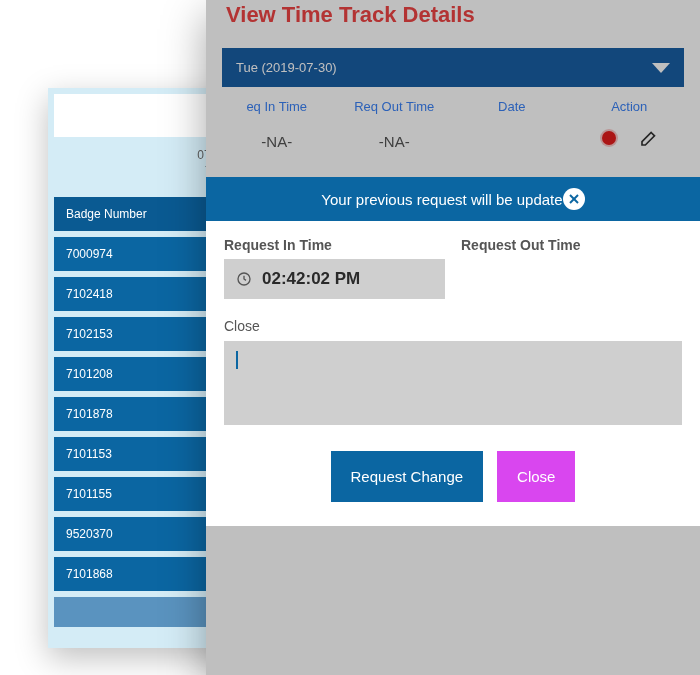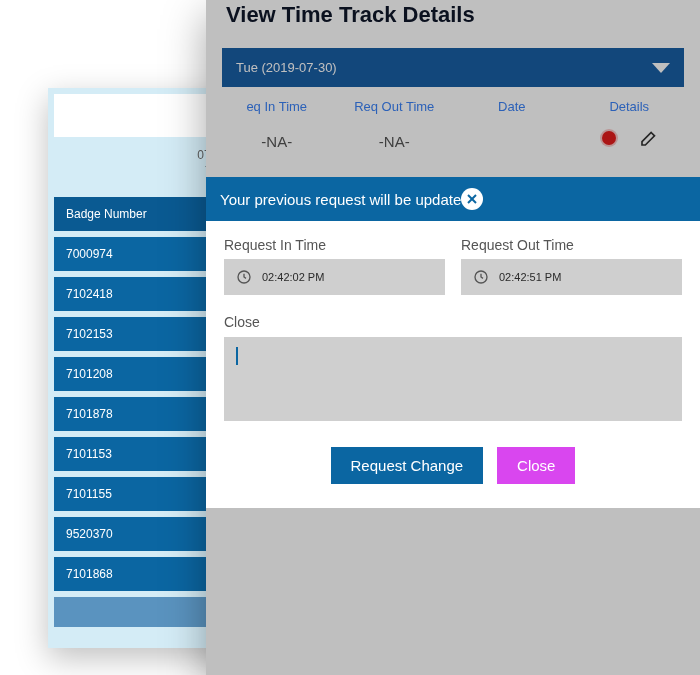--- a/index.html
+++ b/index.html
@@ -74,21 +74,21 @@
     inset: 0;
     background: rgba(0,0,0,0.25);
     pointer-events: none;
   }
   .details-card-inner {
     position: relative;
   }
   .details-title {
     font-size: 22px;
     font-weight: 700;
-    color: #0f172a;
+    color: #ef4444;
     padding: 2px 20px 10px;
   }
   .date-select {
     margin: 10px 16px 12px;
     background: #195fa5;
     color: #fff;
     display: flex;
     align-items: center;
     justify-content: space-between;
     padding: 12px 14px;
@@ -133,21 +133,21 @@
     left: 206px;
     top: 177px;
     width: 494px;
     background: #fff;
   }
   .modal-banner {
     background: #0b66a2;
     color: #fff;
     display: flex;
     align-items: center;
-    justify-content: flex-start;
+    justify-content: center;
     padding: 11px 14px;
     font-size: 15px;
   }
   .close-circle {
     width: 22px; height: 22px;
     background: #fff;
     border-radius: 50%;
     display: flex;
     align-items: center;
     justify-content: center;
@@ -158,33 +158,34 @@
     padding: 16px 18px 24px;
   }
   .field-row {
     display: flex;
     gap: 16px;
   }
   .field-col {
     flex: 1;
     display: flex;
     flex-direction: column;
+    font-weight: bold;
   }
   .field-label {
     font-size: 14px;
     color: #555;
     margin-bottom: 6px;
   }
   .time-box {
     background: #cfcfcf;
     display: flex;
     align-items: center;
     gap: 10px;
     padding: 10px 12px;
-    font-size: 11px;
+    font-size: 17px;
     color: #2a2a2a;
   }
   .clock-svg {
     width: 16px; height: 16px;
     flex: none;
   }
   .note-area {
     width: 100%;
     margin-top: 6px;
     background: #cfcfcf;
@@ -205,21 +206,21 @@
   .btn-row {
     display: flex;
     justify-content: center;
     gap: 14px;
     margin-top: 26px;
   }
   .btn {
     border: none;
     color: #fff;
     font-size: 15px;
-    padding: 10px 20px;
+    padding: 17px 20px;
     cursor: pointer;
   }
   .btn-primary { background: #0b66a2; }
   .btn-danger  { background: #d946ef; }
 </style>
 </head>
 <body>
 
 <div class="rear-panel">
   <div class="rear-header-date">Date</div>
@@ -266,21 +267,21 @@
 
     <div class="date-select">
       <span>Tue (2019-07-30)</span>
       <span class="chev-down"></span>
     </div>
 
     <div class="detail-cols">
       <div>eq In Time</div>
       <div>Req Out Time</div>
       <div>Date</div>
-      <div>Details</div>
+      <div>Action</div>
     </div>
 
     <div class="detail-row">
       <div>-NA-</div>
       <div>-NA-</div>
       <div></div>
       <div>
         <span class="red-dot"></span>
         &nbsp;&nbsp;&nbsp;
         <span class="pencil">
@@ -312,27 +313,20 @@
         <div class="time-box">
           <svg class="clock-svg" viewBox="0 0 24 24" fill="none" stroke="#555" stroke-width="2">
             <circle cx="12" cy="12" r="9"></circle>
               <path d="M12 7v5l3 2"></path>
           </svg>
           <span>02:42:02 PM</span>
         </div>
       </div>
       <div class="field-col">
         <span class="field-label">Request Out Time</span>
-        <div class="time-box">
-          <svg class="clock-svg" viewBox="0 0 24 24" fill="none" stroke="#555" stroke-width="2">
-            <circle cx="12" cy="12" r="9"></circle>
-              <path d="M12 7v5l3 2"></path>
-          </svg>
-          <span>02:42:51 PM</span>
-        </div>
       </div>
     </div>
 
     <div style="margin-top:18px;">
       <span class="field-label">Close</span>
       <div class="note-area">
         <span class="note-caret"></span>
         <span></span>
       </div>
     </div>

